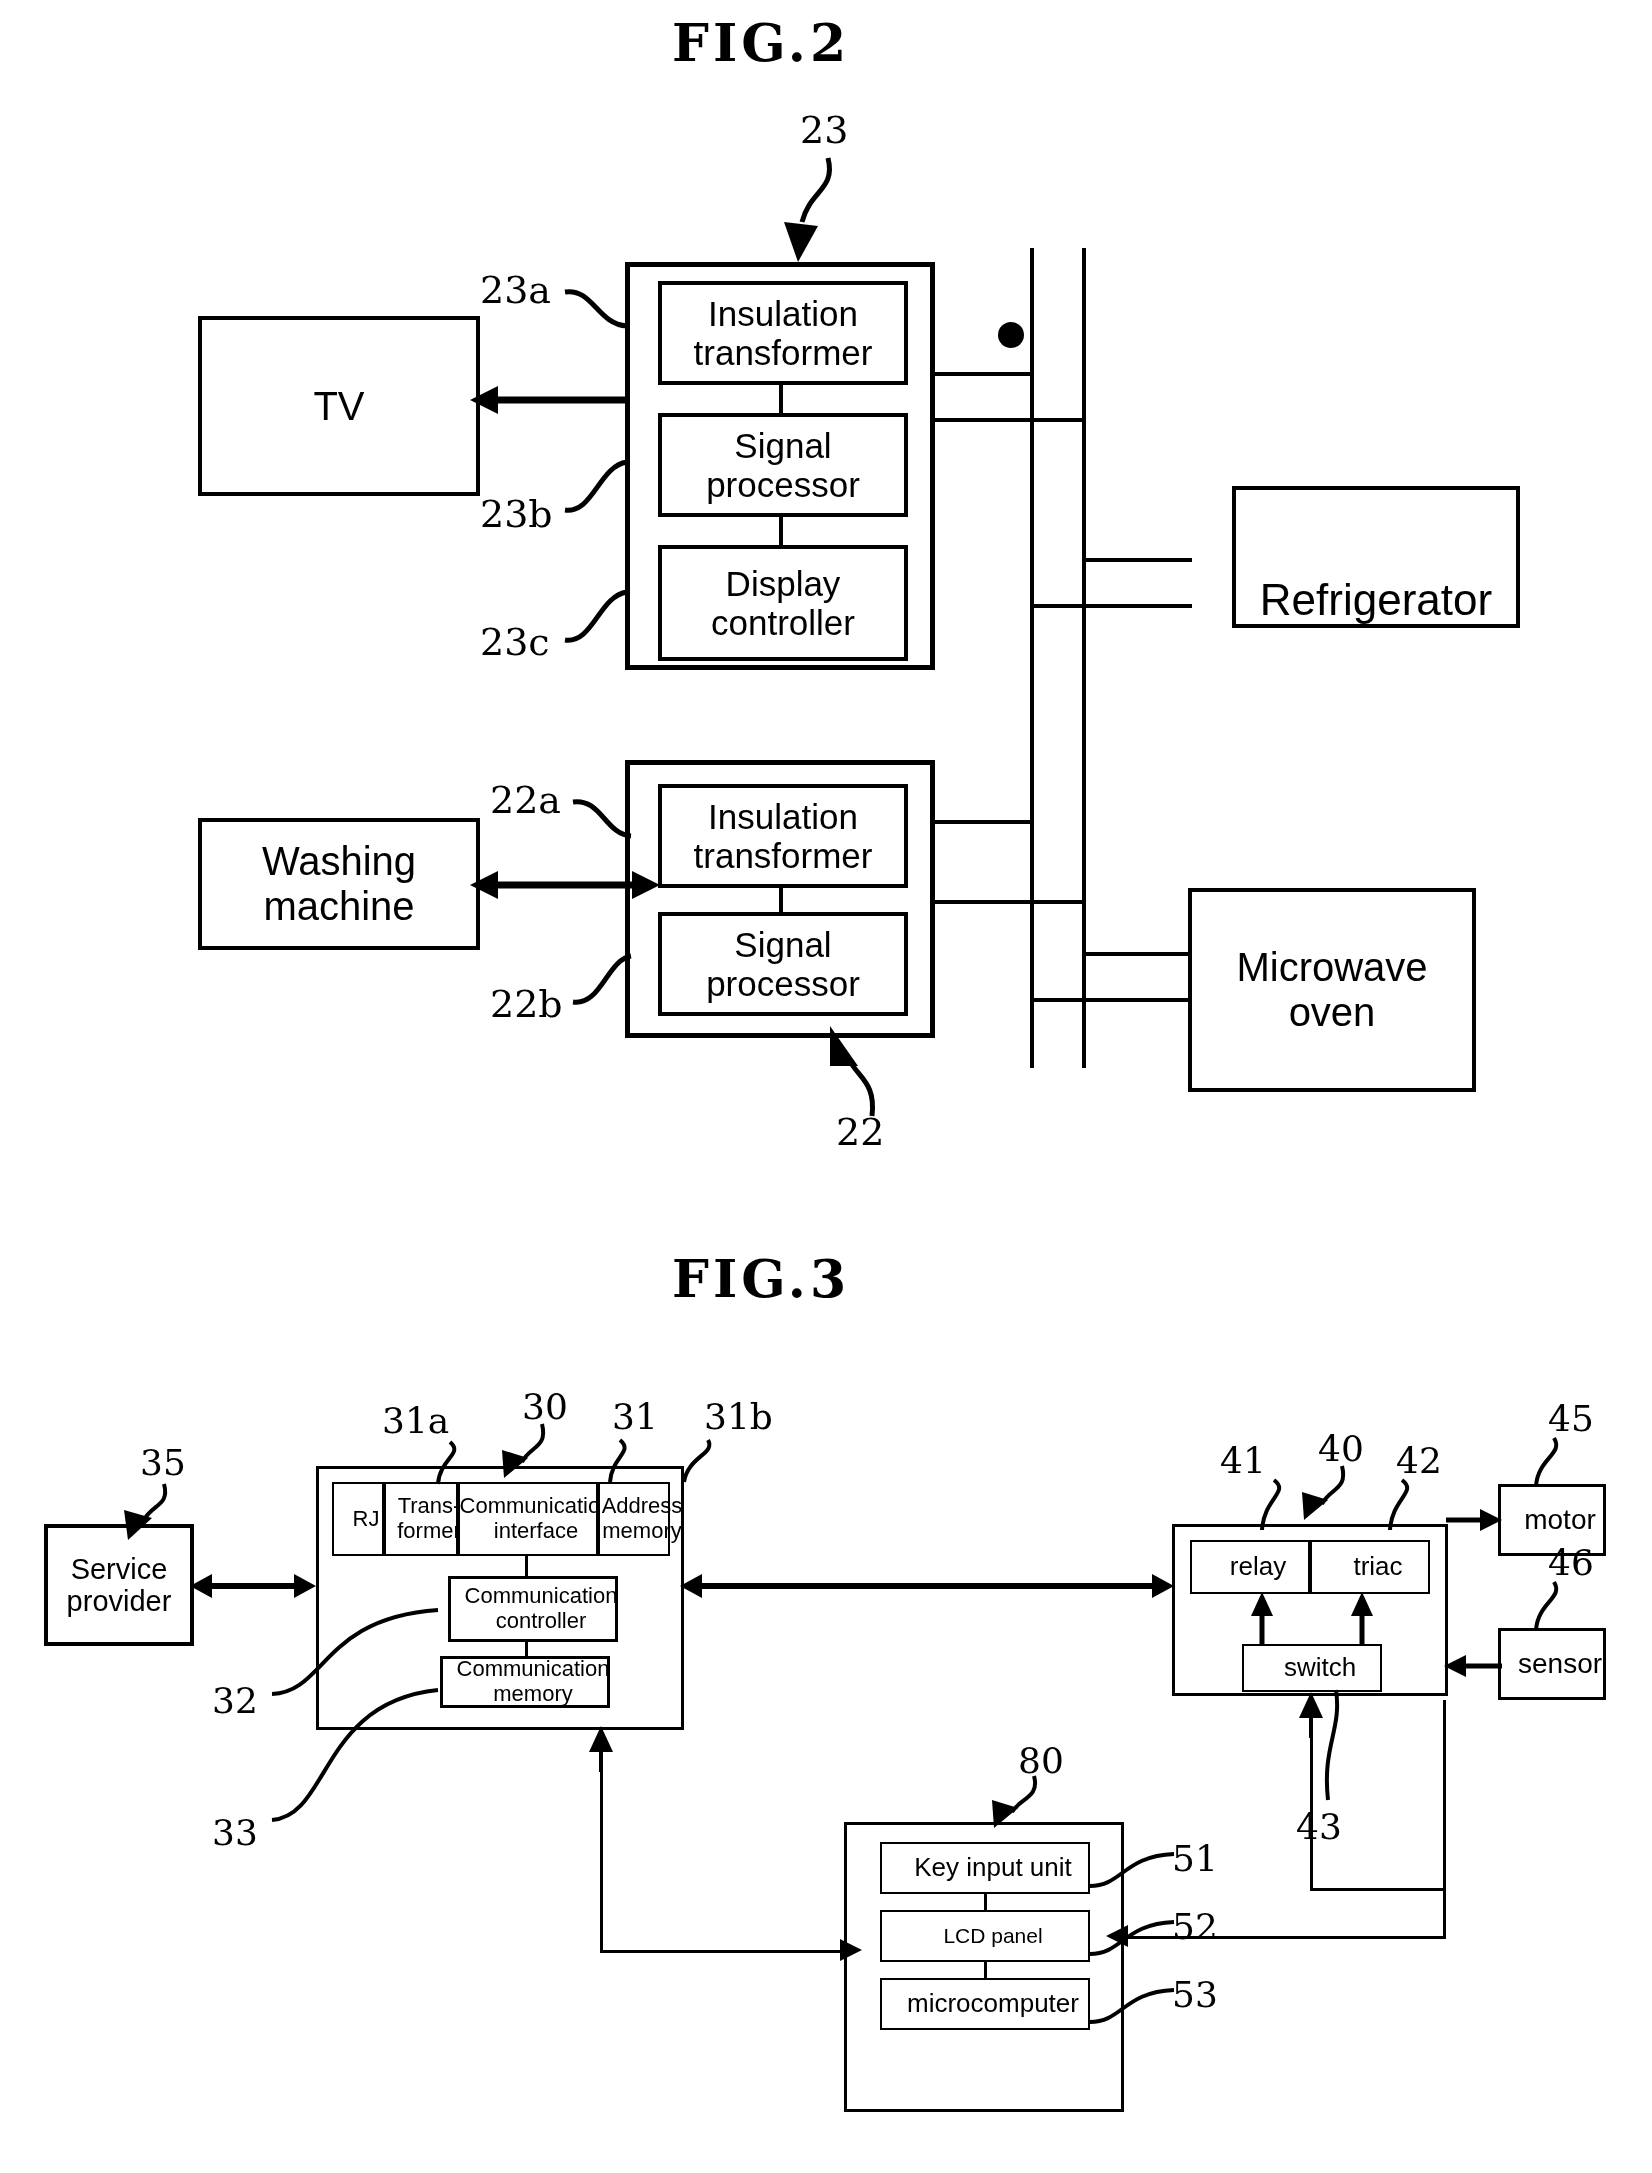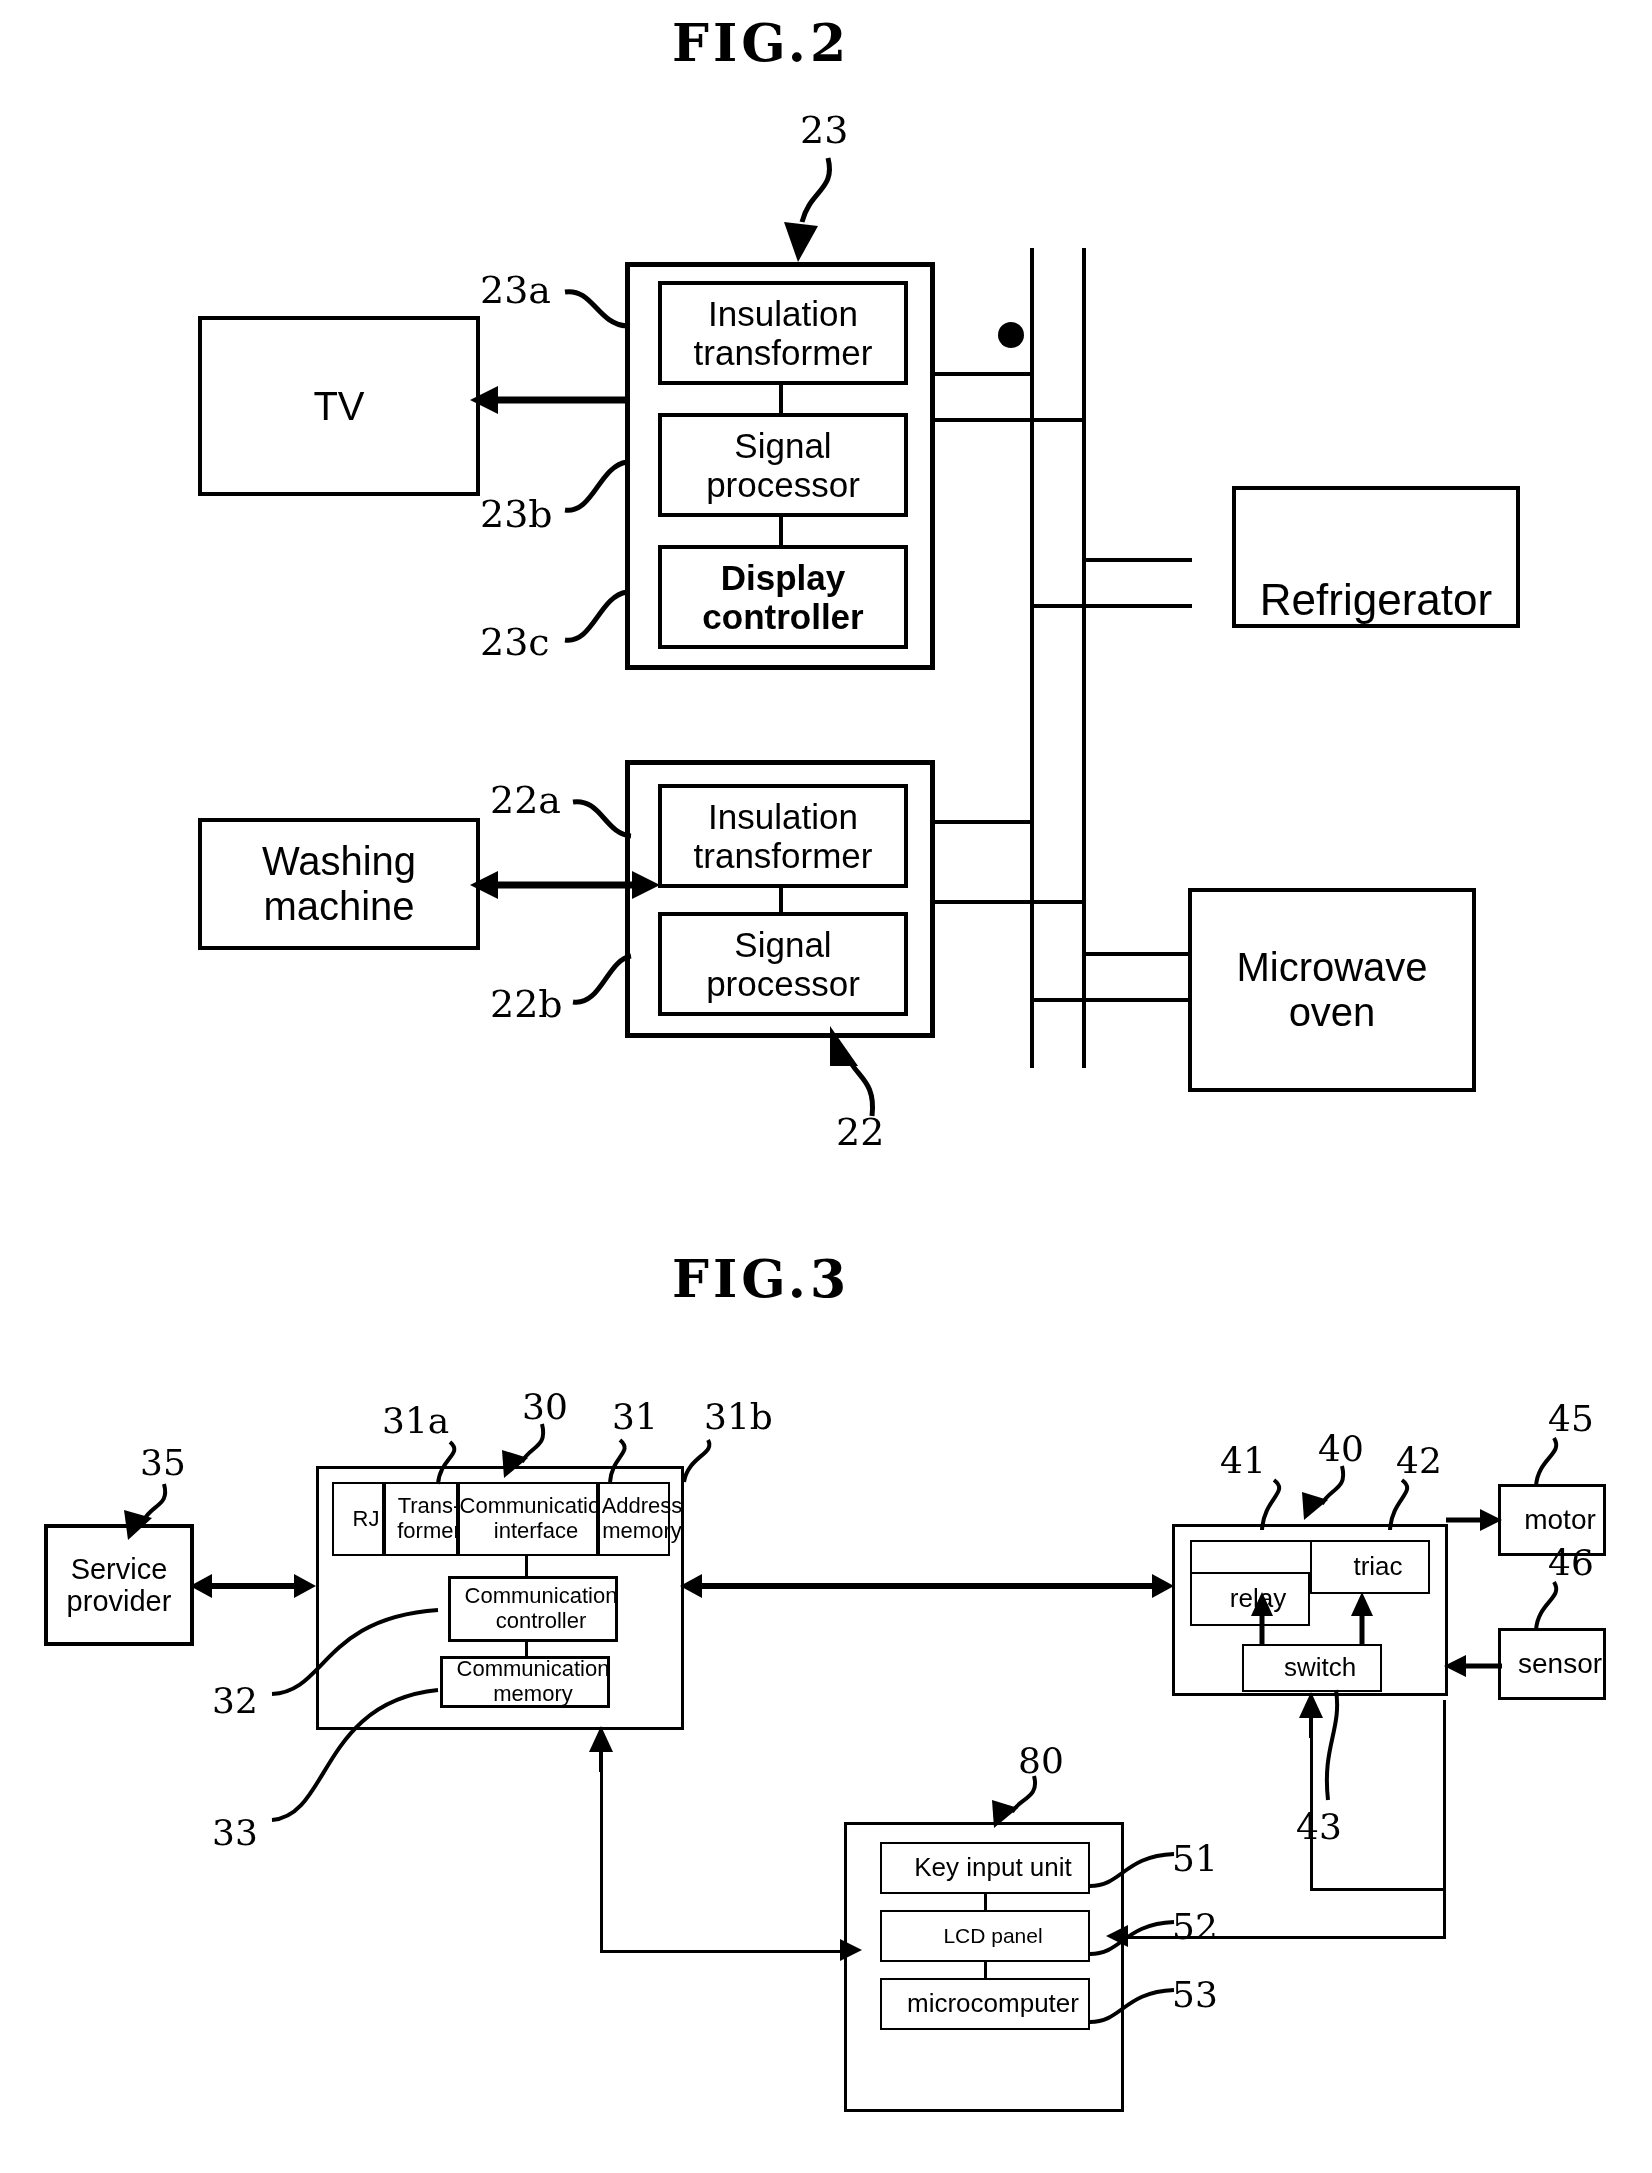--- a/index.html
+++ b/index.html
@@ -54,21 +54,21 @@
   <div class="bx thick" style="left:625px;top:262px;width:310px;height:408px;"></div>
 
   <div class="bx" style="left:658px;top:281px;width:250px;height:104px;font-size:35px;">
     <span>Insulation transformer</span>
   </div>
   <div class="ln vln" style="left:779px;top:385px;height:30px;"></div>
   <div class="bx" style="left:658px;top:413px;width:250px;height:104px;font-size:35px;">
     <span>Signal processor</span>
   </div>
   <div class="ln vln" style="left:779px;top:517px;height:30px;"></div>
-  <div class="bx" style="left:658px;top:545px;width:250px;height:104px;font-size:35px;font-weight:bold;">
+  <div class="bx" style="left:658px;top:545px;width:250px;height:116px;font-size:35px;">
     <span>Display controller</span>
   </div>
 
   <div class="num" style="left:800px;top:108px;">23</div>
   <svg class="lead" style="left:740px;top:150px;" width="120" height="120">
     <path d="M88,8 C96,40 70,40 62,72" stroke="#000" stroke-width="5" fill="none"></path>
     <polygon points="58,112 44,72 78,76" fill="#000"></polygon>
   </svg>
 
   <div class="num" style="left:480px;top:268px;">23a</div>
@@ -216,21 +216,21 @@
   </svg>
 
   <svg class="lead" style="left:680px;top:1562px;" width="496" height="48">
     <line x1="16" y1="24" x2="480" y2="24" stroke="#000" stroke-width="6"></line>
     <polygon points="0,24 22,12 22,36" fill="#000"></polygon>
     <polygon points="494,24 472,12 472,36" fill="#000"></polygon>
   </svg>
 
   <div class="bx thin" style="left:1172px;top:1524px;width:276px;height:172px;"></div>
   <div class="bx thin" style="left:1190px;top:1540px;width:240px;height:54px;border-width:2px;"></div>
-  <div class="bx thin" style="left:1190px;top:1540px;width:120px;height:54px;font-size:26px;border-width:2px;margin-top:32px;">
+  <div class="bx thin" style="left:1190px;top:1540px;width:120px;height:54px;font-size:26px;border-width:2px;">
     <span>relay</span>
   </div>
   <div class="bx thin" style="left:1310px;top:1540px;width:120px;height:54px;font-size:26px;border-width:2px;">
     <span>triac</span>
   </div>
   <div class="bx thin" style="left:1242px;top:1644px;width:140px;height:48px;font-size:26px;border-width:2px;">
     <span>switch</span>
   </div>
 
   <svg class="lead" style="left:1250px;top:1592px;" width="160" height="56">

